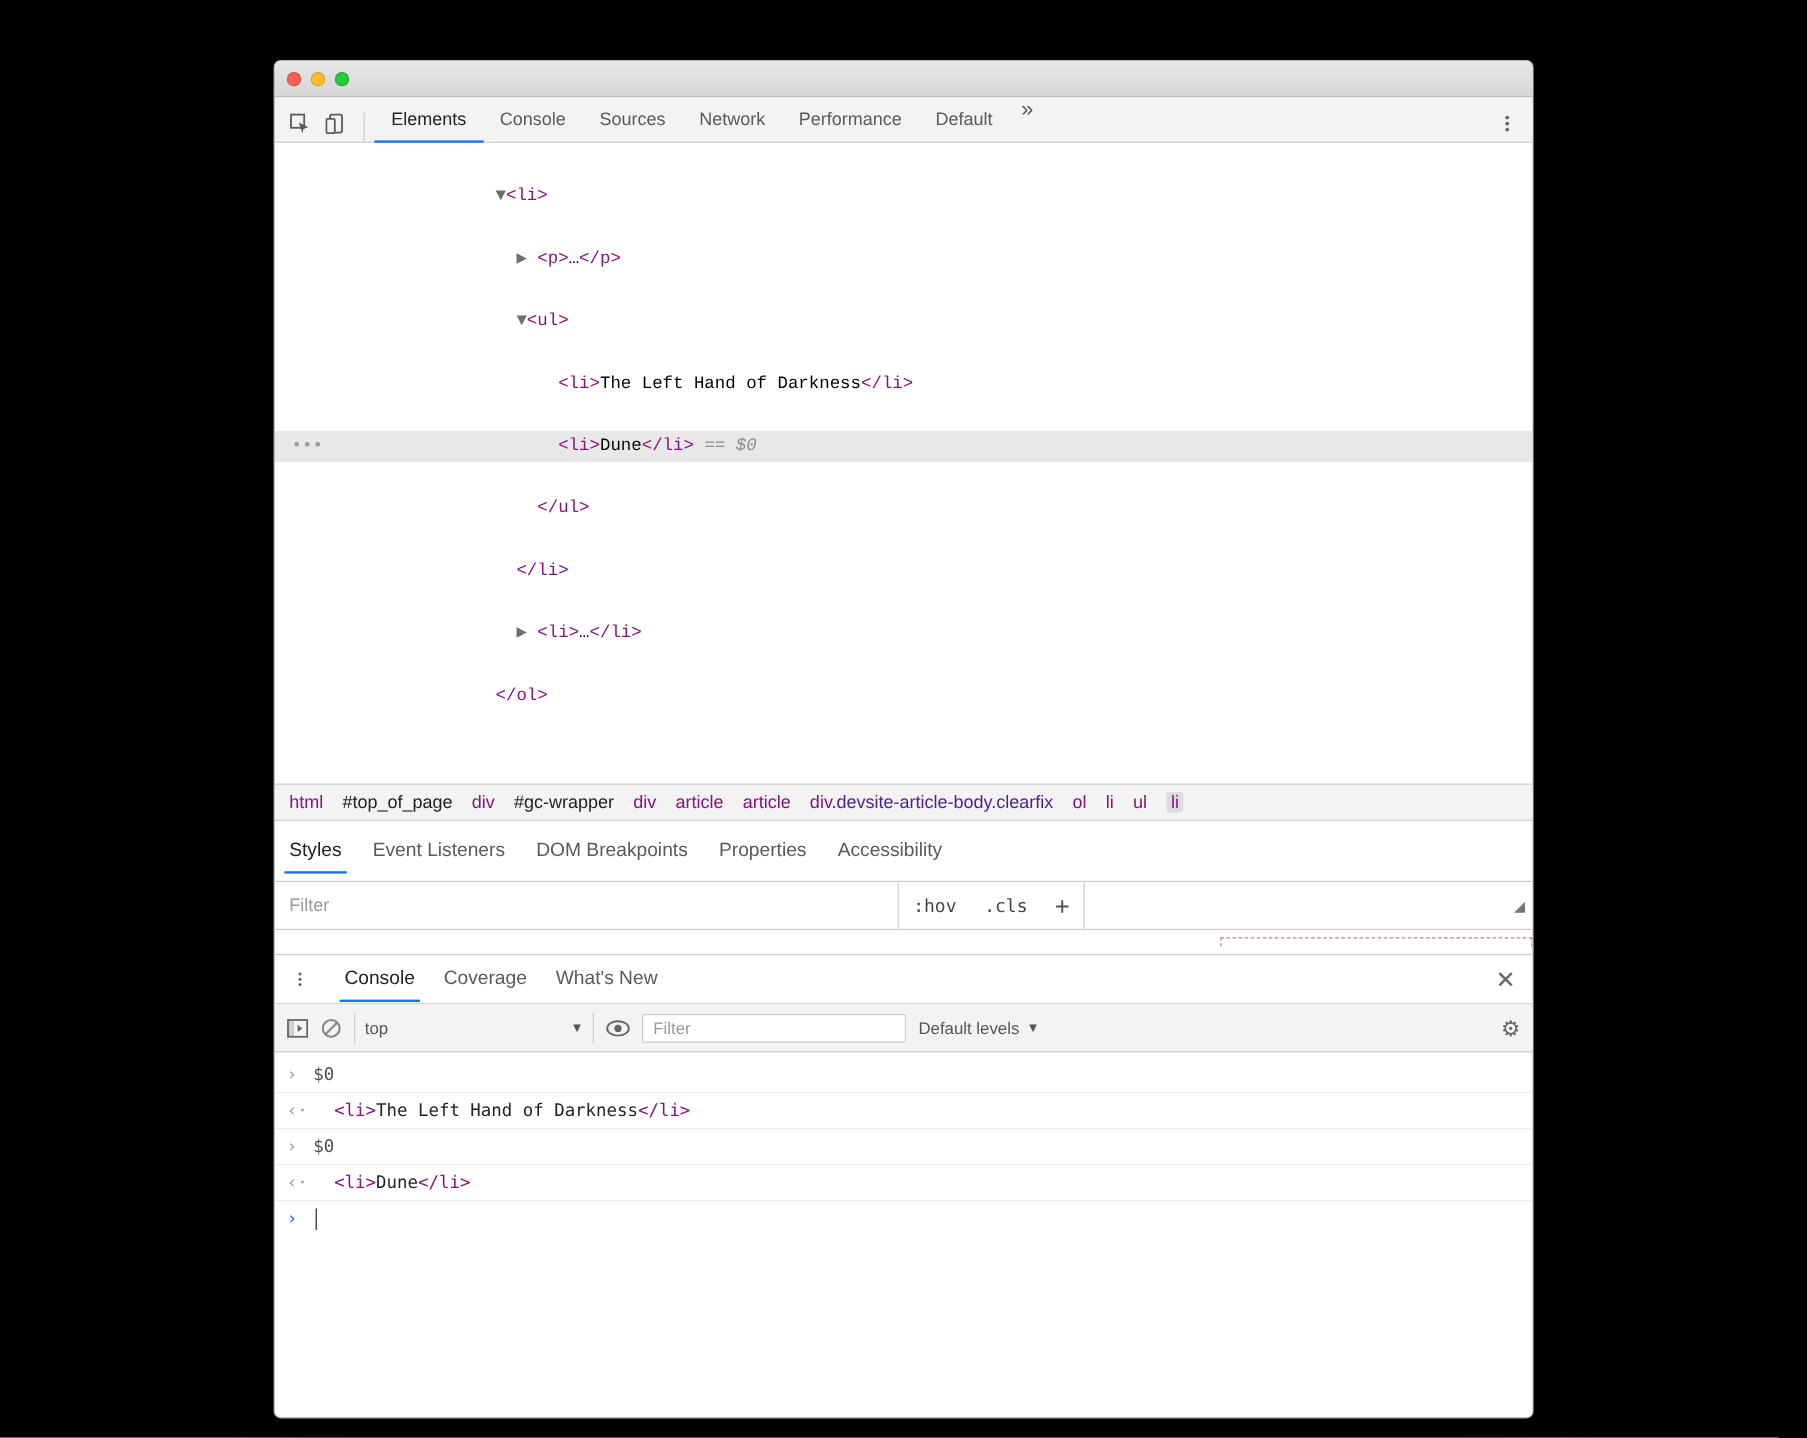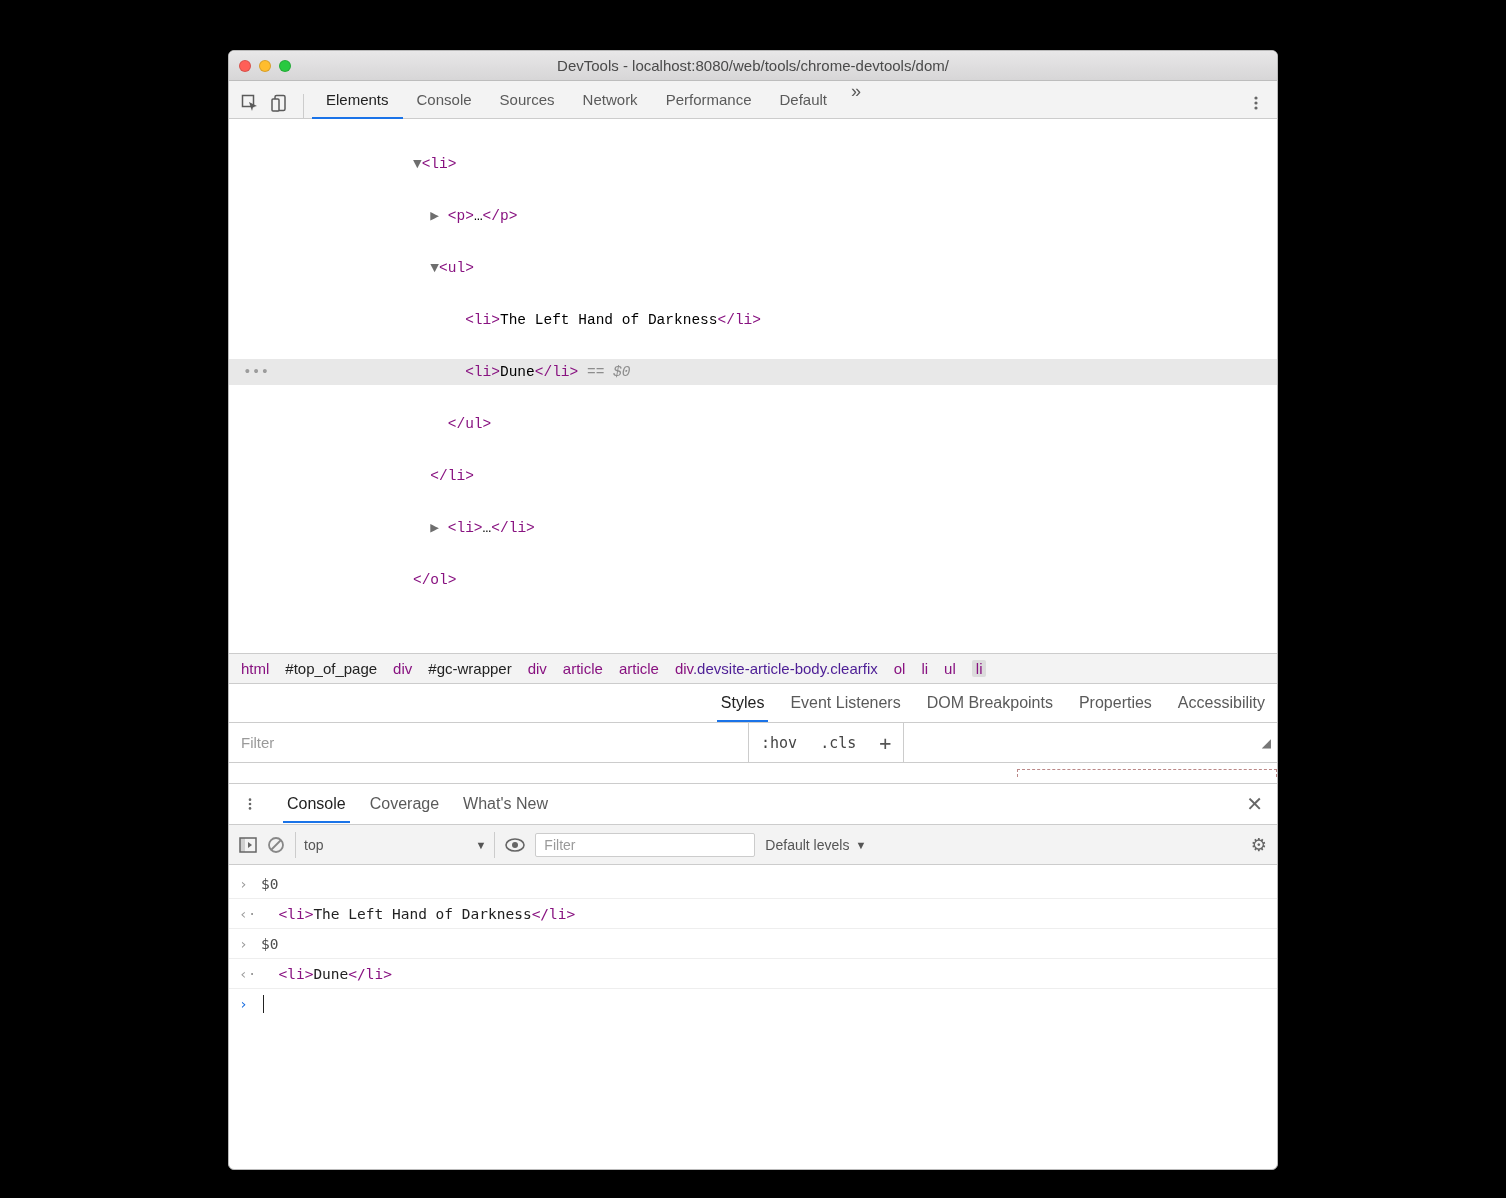--- a/index.html
+++ b/index.html
@@ -66,22 +66,22 @@
   .crumbs {
     display:flex; gap:16px; padding:6px 12px; font-size:15px;
     border-top:1px solid #ccc;
     background:#f3f3f3;
   }
   .crumbs .c-purple{color:#881280;}
   .crumbs .c-id{color:#222;}
   .crumbs .c-cls{color:#4c1d95;}
   .crumb-sel{background:#dcdcdc; padding:0 4px; border-radius:2px;}
   .subtabs {
-    display:flex; gap:26px; padding:0 12px; height:40px; align-items:center;
-    border-top:1px solid #ccc; border-bottom:1px solid #ccc; font-size:16px; color:#5a5a5a;justify-content:flex-end;
+    display:flex; gap:26px; padding:0 12px; height:52px; align-items:center;
+    border-top:1px solid #ccc; border-bottom:1px solid #ccc; font-size:16px; color:#5a5a5a;
   }
   .subtabs .stab{cursor:pointer;}
   .subtabs .stab.active{color:#222; position:relative;}
   .subtabs .stab.active::after{content:"";position:absolute;left:-4px;right:-4px;bottom:-10px;height:2px;background:#1a73e8;}
   .stylesbar{
     display:flex; align-items:center; border-bottom:1px solid #ccc; height:40px;
     font-size:15px;
   }
   .stylesbar .filter{flex:0 0 520px; padding:0 12px; color:#9a9a9a; border-right:1px solid #ccc; height:100%; display:flex; align-items:center;}
   .stylesbar .chips{display:flex; align-items:center; gap:23px; padding:0 12px; color:#444; font-family:Menlo,monospace; border-right:1px solid #ccc; height:100%;}
@@ -125,21 +125,20 @@
 <body>
 
 <div class="window">
 
   <div class="titlebar">
     <div class="traffic">
       <div class="dot red"></div>
       <div class="dot yellow"></div>
       <div class="dot green"></div>
     </div>
-    <div class="title">DevTools - localhost:8080/web/tools/chrome-devtools/dom/</div>
   </div>
 
   <div class="toolbar">
     <div class="iconbtn">
       <svg width="18" height="18" viewBox="0 0 18 18">
           <rect x="1.5" y="1.5" width="11" height="11" fill="none" stroke="#5a5a5a" stroke-width="1.5"></rect>
           <path d="M8 8 L16 12 L12 13 L11 17 Z" fill="#5a5a5a"></path>
         </svg>
     </div>
     <div class="iconbtn">

